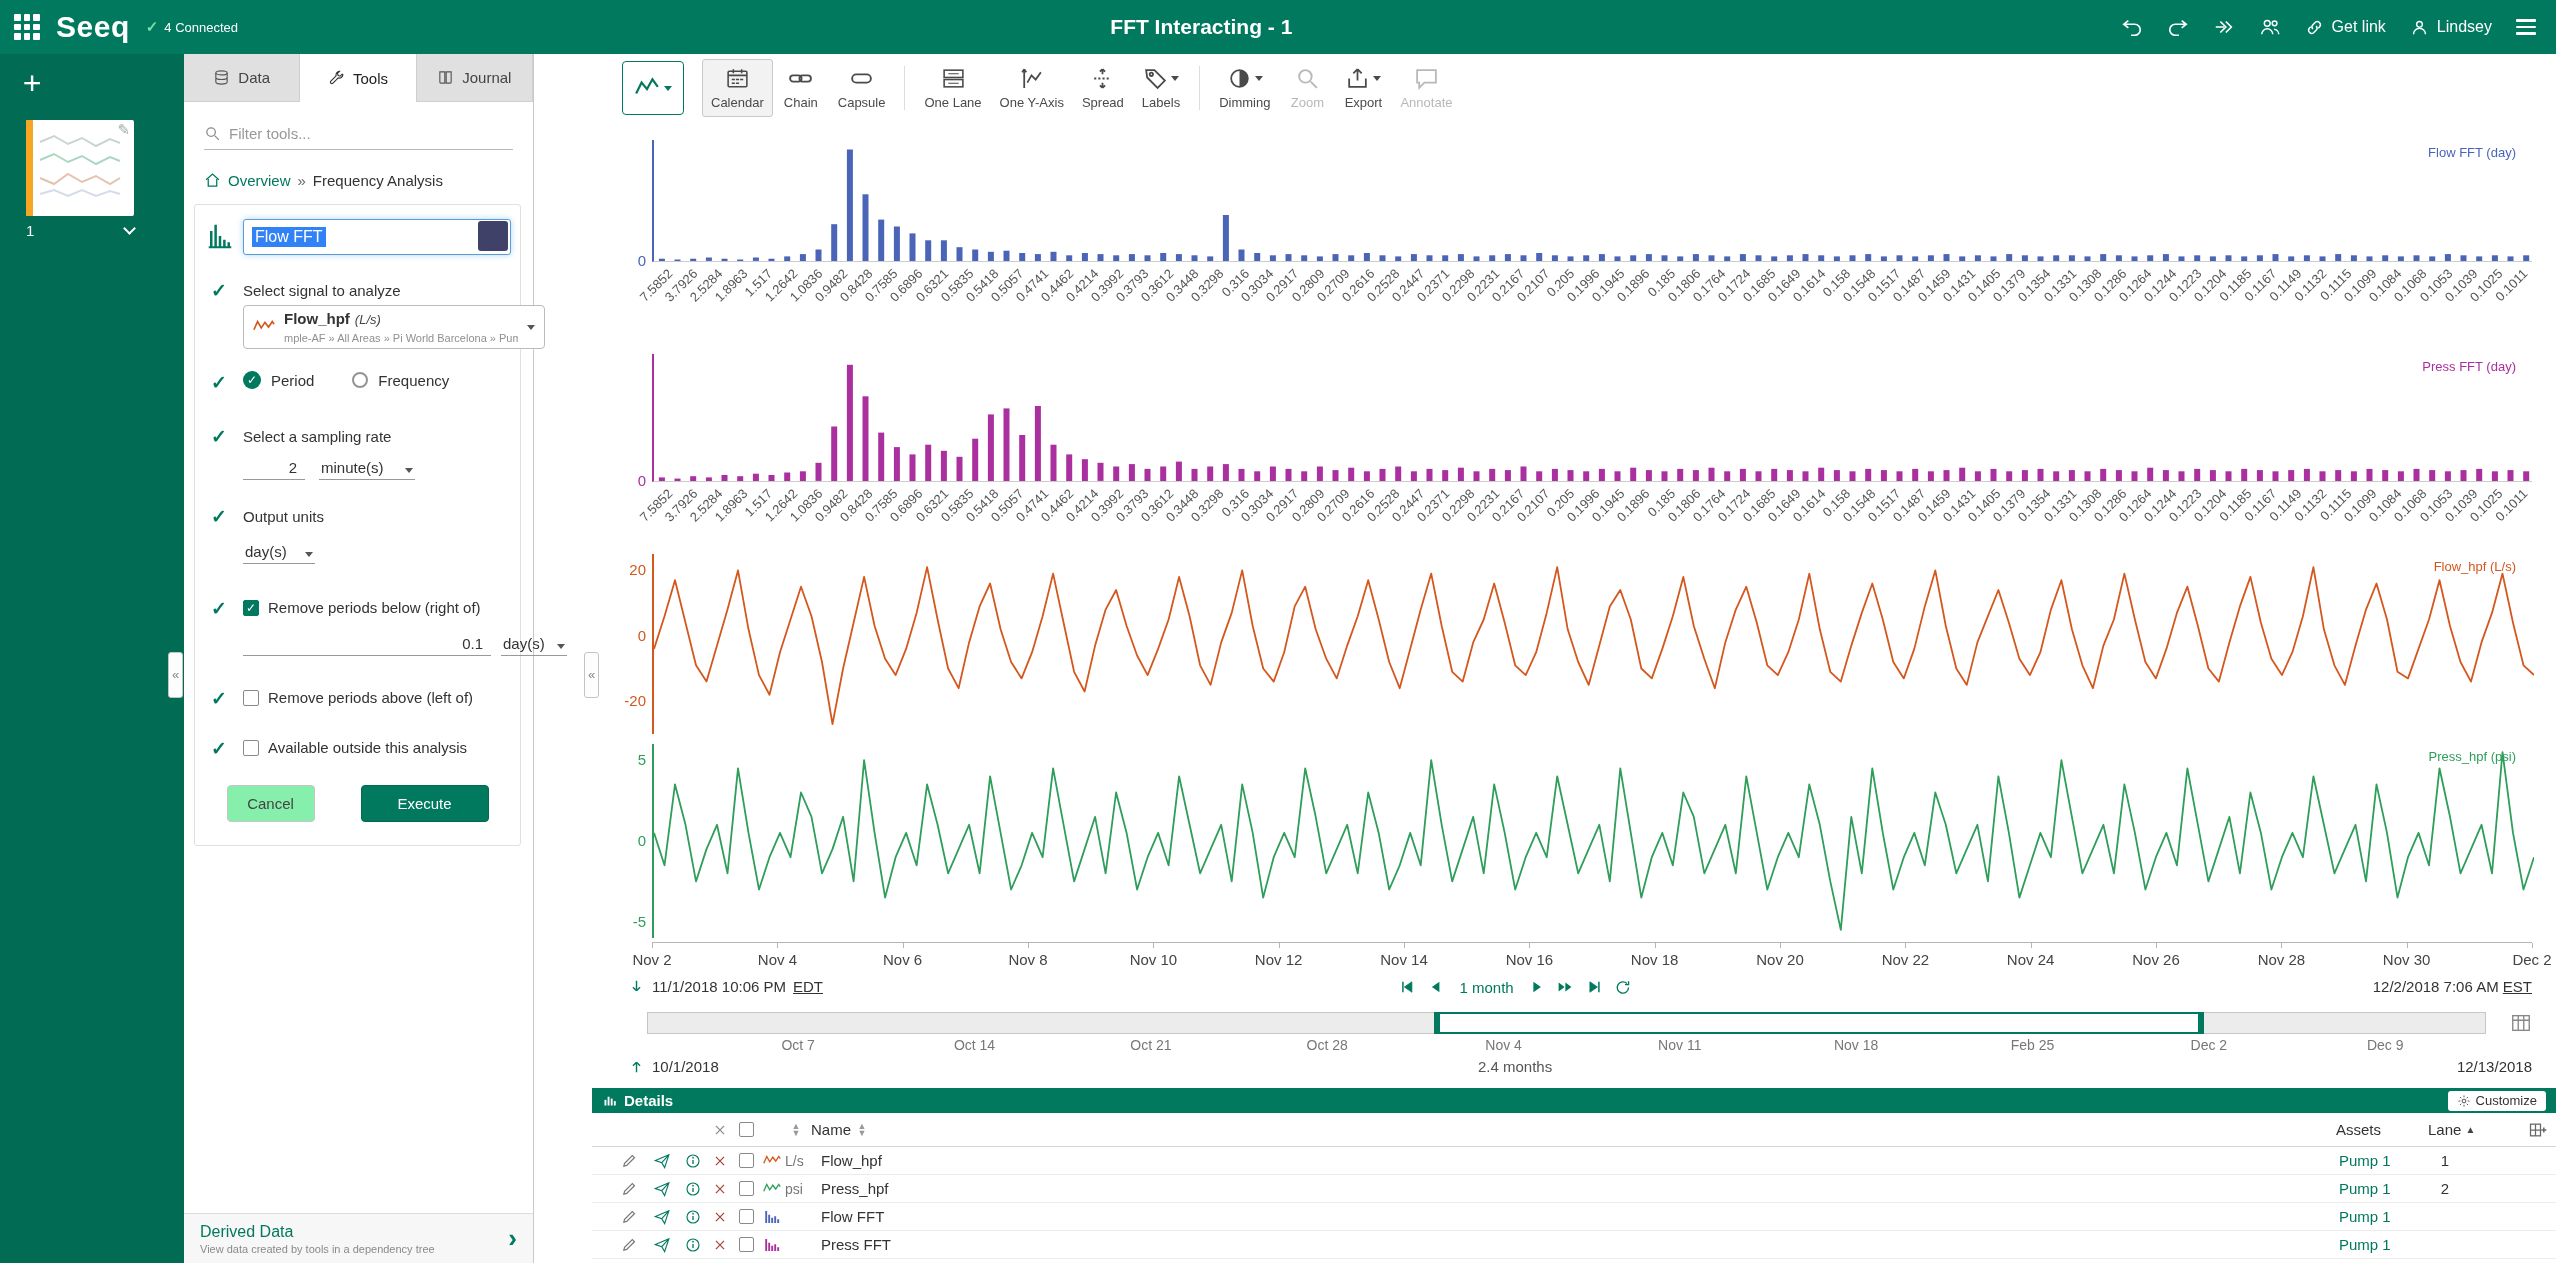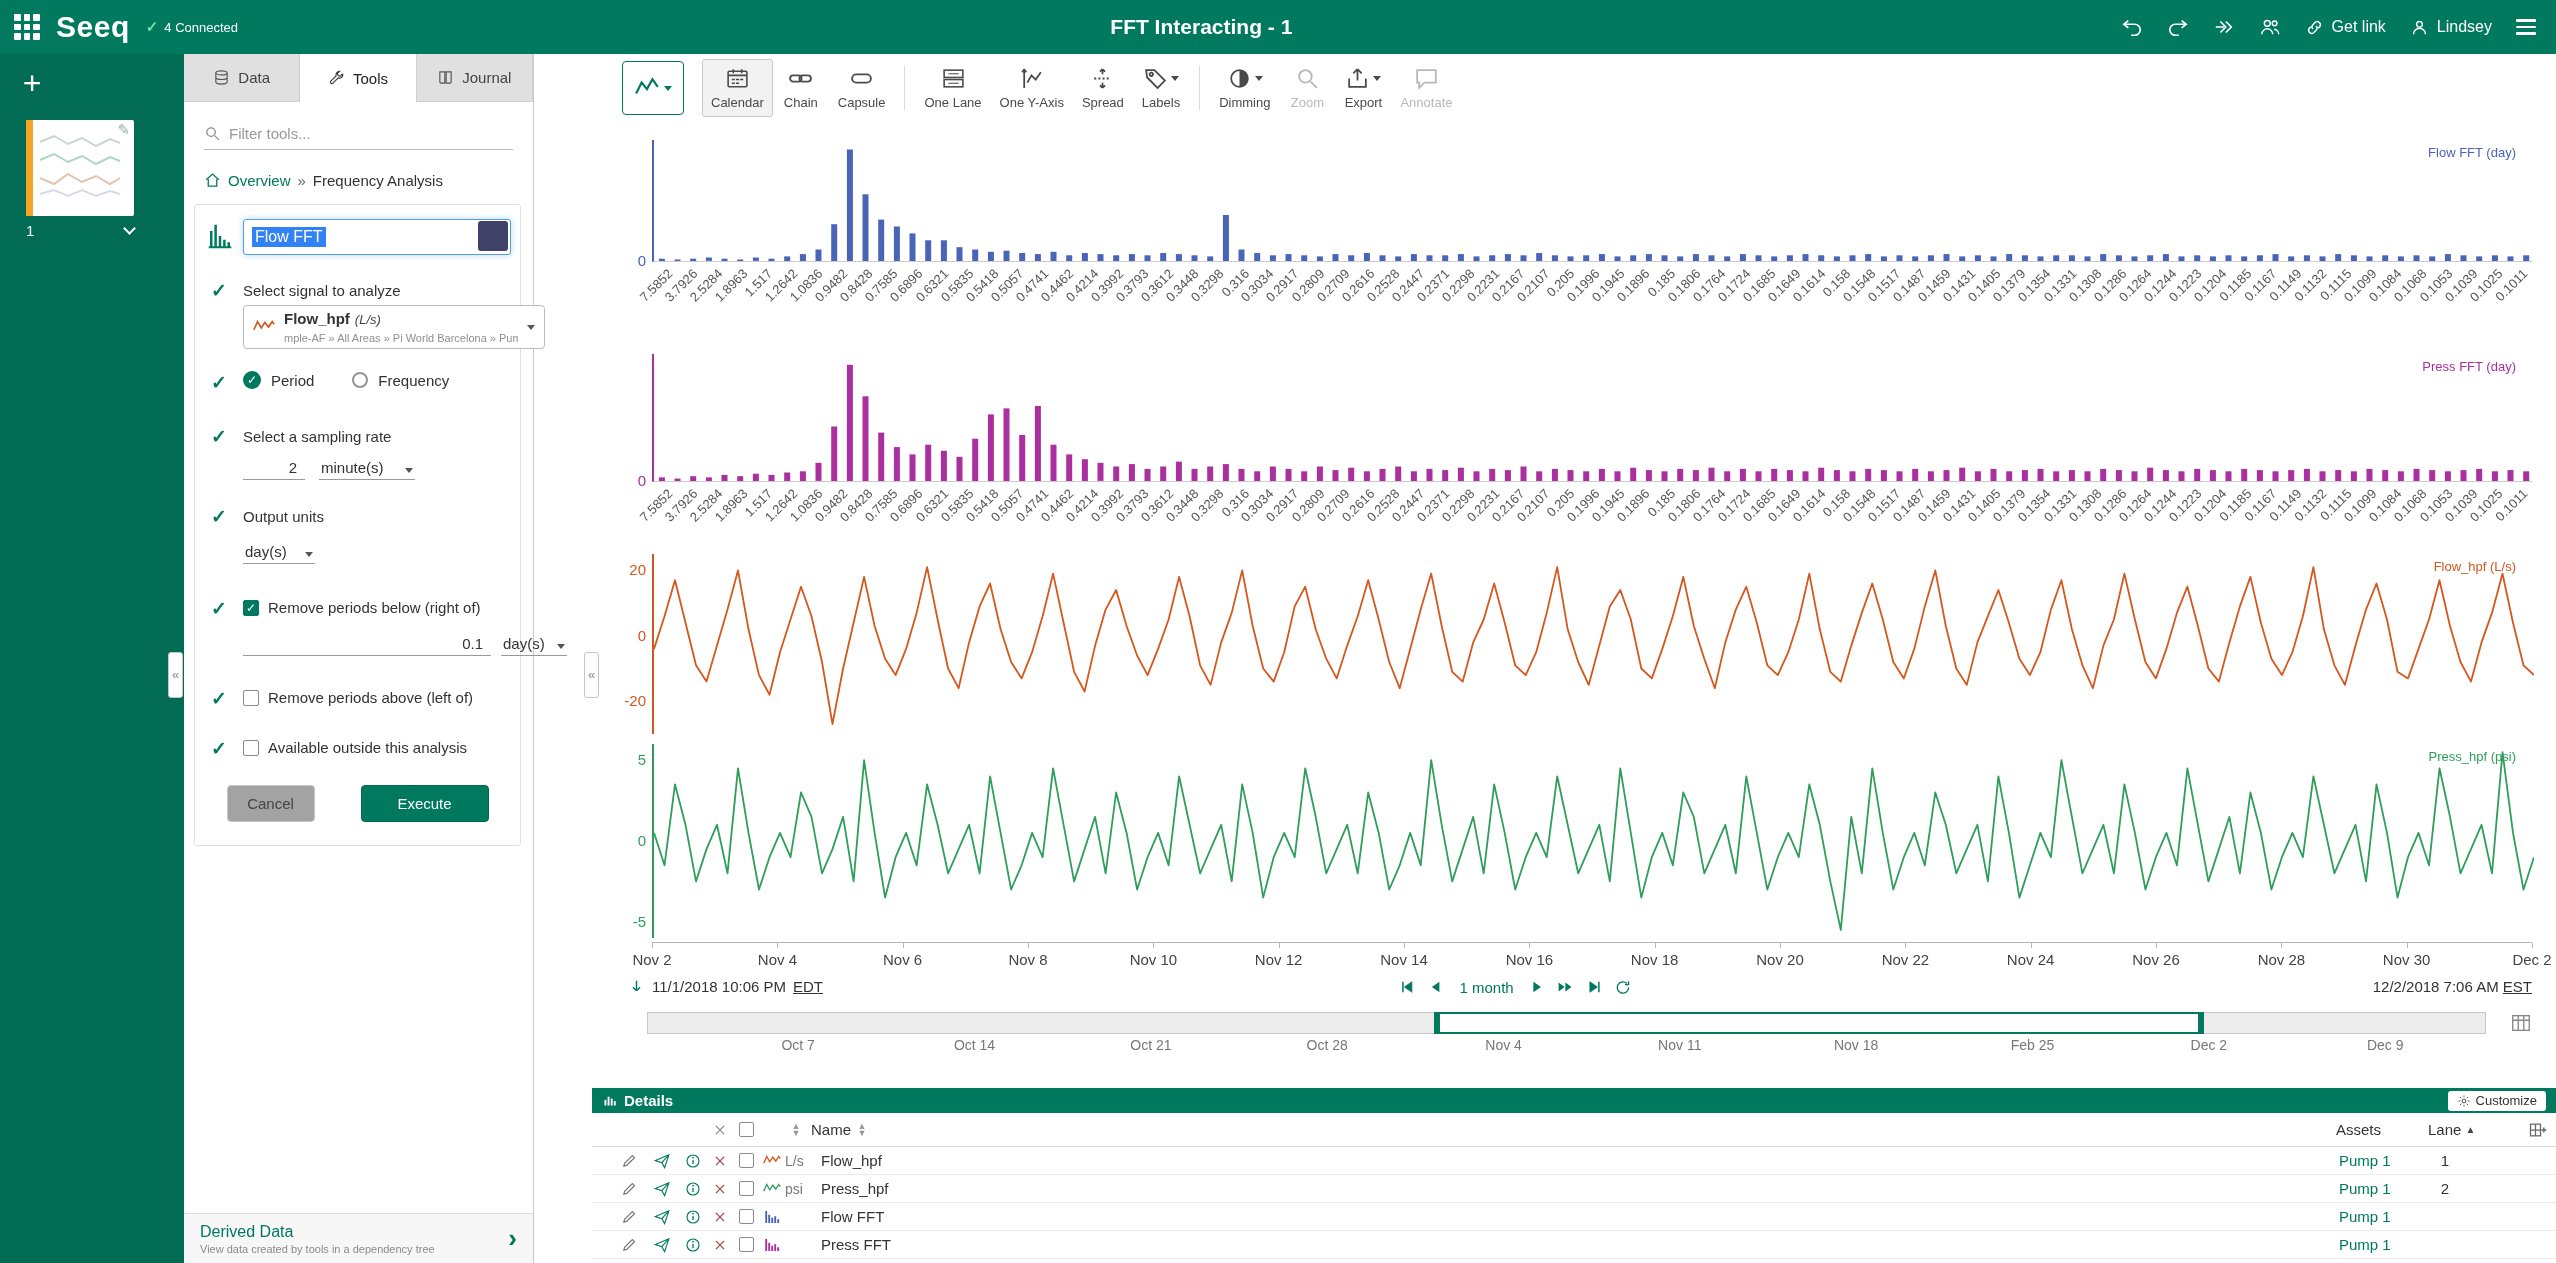--- a/index.html
+++ b/index.html
@@ -62,21 +62,21 @@
 .uline-input{position:absolute;border-bottom:1px solid #999;height:27px;font-size:15px;color:#333;display:flex;align-items:flex-end;justify-content:flex-end;padding:0 8px 3px}
 .uline-select{position:absolute;border-bottom:1px solid #999;height:27px;font-size:15px;color:#333;display:flex;align-items:flex-end;justify-content:space-between;padding:0 2px 3px;cursor:pointer}
 .uline-select .caret{margin-bottom:3px;color:#555}
 .cb{width:16px;height:16px;border:1.5px solid #8a8a8a;border-radius:2px;background:#fff;display:inline-block;cursor:pointer}
 .cb.on{background:#00795f;border-color:#00795f;color:#fff;font-size:12px;line-height:14px;text-align:center}
 .cb.small{width:15px;height:15px;border-width:1px}
 .cbrow{position:absolute;left:48px;display:flex;align-items:center;gap:9px}
 .cbrow span.lbl{font-size:15px;color:#333}
 .btnrow{display:flex;justify-content:center;gap:46px;position:absolute;left:0;right:0}
 .btn{height:37px;border-radius:4px;font-size:15px;font-family:inherit;cursor:pointer;display:flex;align-items:center;justify-content:center}
-.btn-cancel{width:88px;background:#a3a3a3;border:1px solid #c6c6c6;color:#444}
+.btn-cancel{width:88px;background:#86efac;border:1px solid #c6c6c6;color:#444}
 .btn-exec{width:128px;background:#00795f;border:1px solid #00694f;color:#fff}
 .derived{position:absolute;left:0;right:0;bottom:0;height:50px;background:#f7f7f7;border-top:1px solid #ddd;display:flex;align-items:center;justify-content:space-between;padding:0 16px;cursor:pointer}
 .dv-title{color:#00795f;font-size:16px}
 .dv-sub{color:#8a8a8a;font-size:11px;margin-top:2px}
 .dv-chev{color:#00795f;font-size:26px;font-weight:bold}
 
 .main{position:absolute;left:592px;top:54px;right:0;bottom:0;background:#fff}
 .ctoolbar{position:absolute;left:0;right:0;top:0;height:68px;display:flex;align-items:center;padding-left:30px}
 .viewmode{width:62px;height:54px;border:1px solid #00795f;border-radius:4px;display:flex;align-items:center;justify-content:center;gap:4px;color:#00795f;cursor:pointer;margin-right:18px}
 #tb-buttons{display:flex;align-items:center}
@@ -1083,20 +1083,32 @@
         <span class="rtick" style="left: 36.99%;">Oct 28</span>
         <span class="rtick" style="left: 46.58%;">Nov 4</span>
         <span class="rtick" style="left: 56.16%;">Nov 11</span>
         <span class="rtick" style="left: 65.75%;">Nov 18</span>
         <span class="rtick" style="left: 75.34%;">Feb 25</span>
         <span class="rtick" style="left: 84.93%;">Dec 2</span>
         <span class="rtick" style="left: 94.52%;">Dec 9</span>
       </div>
   </div>
 
+  <div class="rfoot">
+    <div class="rf-start">
+      <span>
+          <svg viewBox="0 0 24 24" width="17" height="17">
+            <path d="M12 20V6M12 6l-5 5M12 6l5 5" fill="none" stroke="#00795f" stroke-width="2"></path>
+          </svg>
+        </span>
+      <span>10/1/2018</span>
+    </div>
+    <div class="rf-dur">2.4 months</div>
+    <div class="rf-end">12/13/2018</div>
+  </div>
 
   <div class="details">
     <div class="d-head">
       <span class="d-title-wrap">
         <span>
             <svg viewBox="0 0 24 24" width="15" height="15">
               <g fill="#ffffff">
                 <rect x="4" y="11" width="3" height="9"></rect>
                 <rect x="9" y="6" width="3" height="14"></rect>
                 <rect x="14" y="9" width="3" height="11"></rect>

